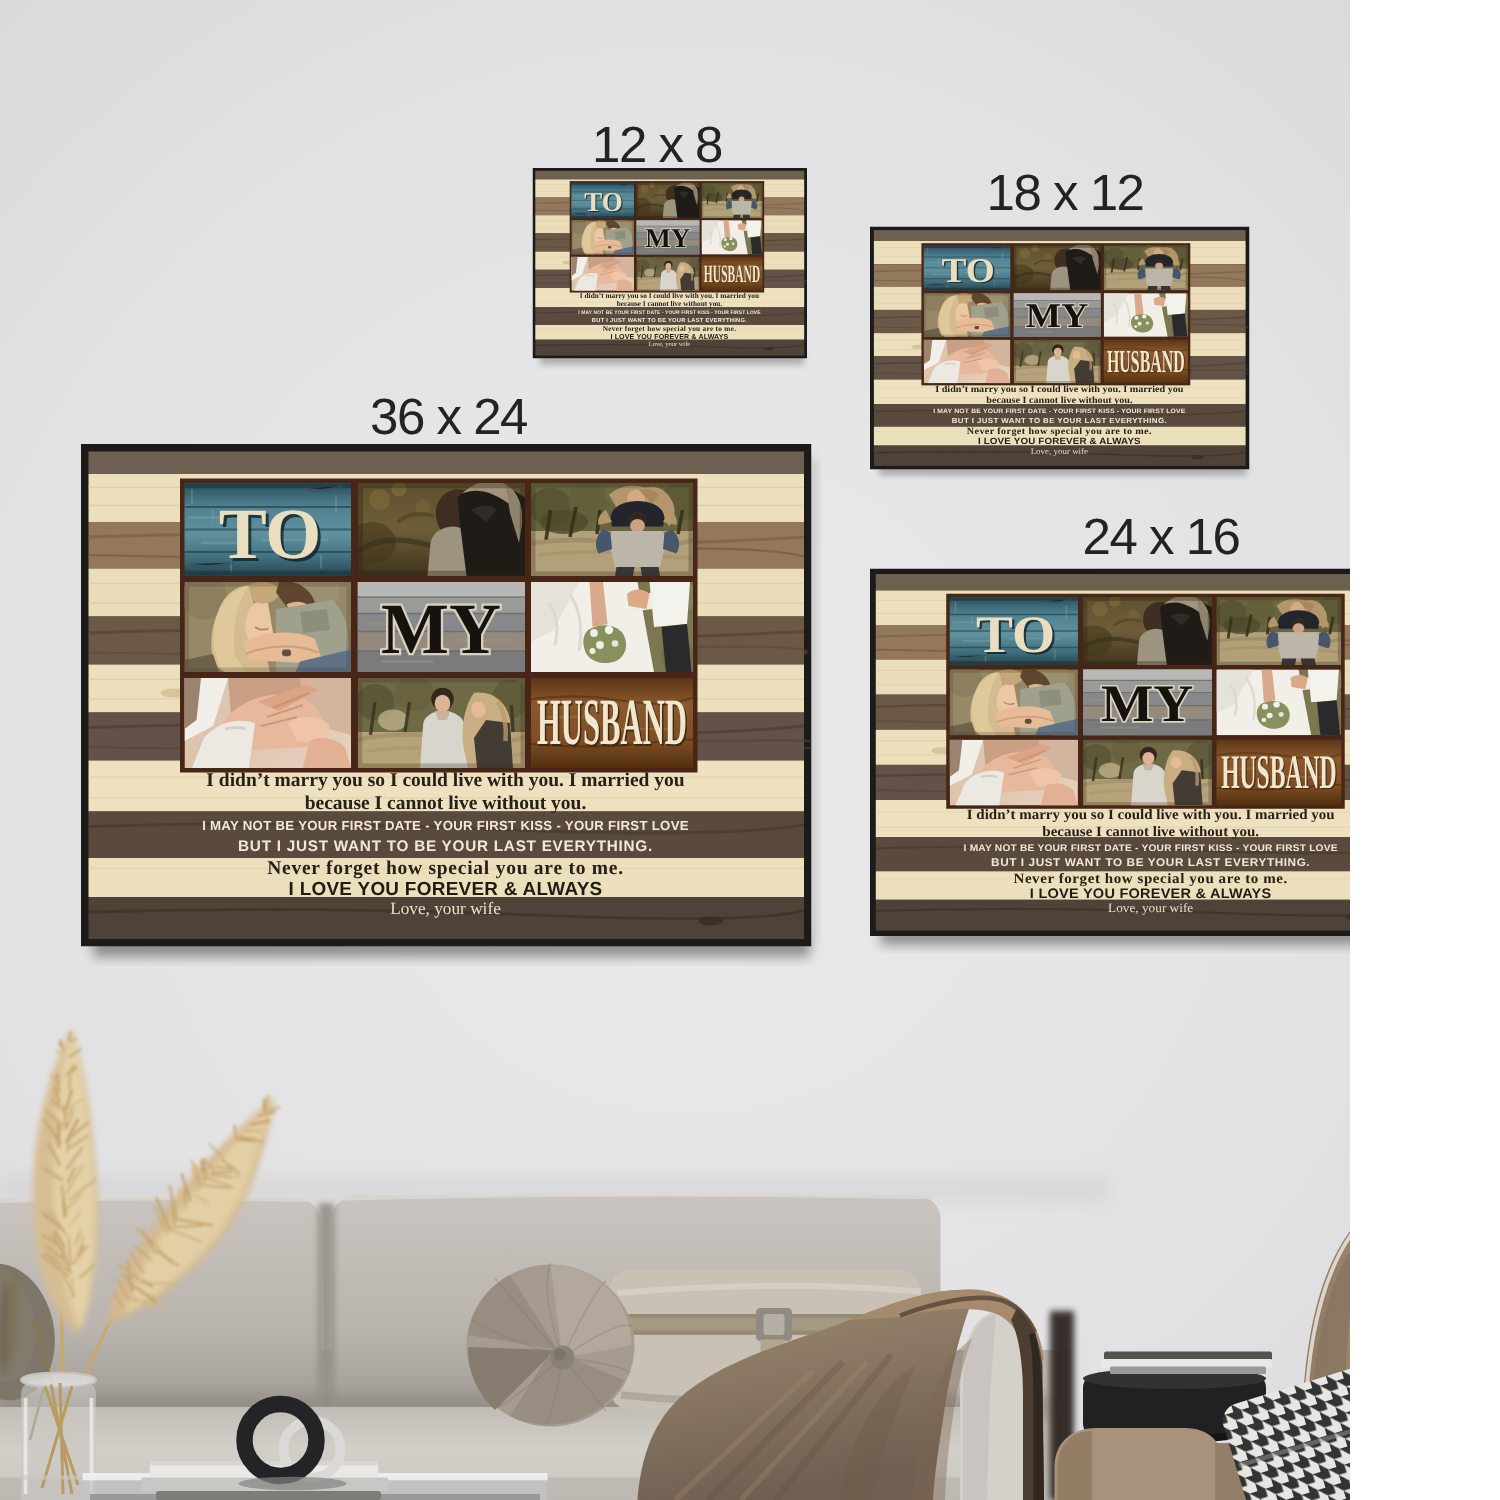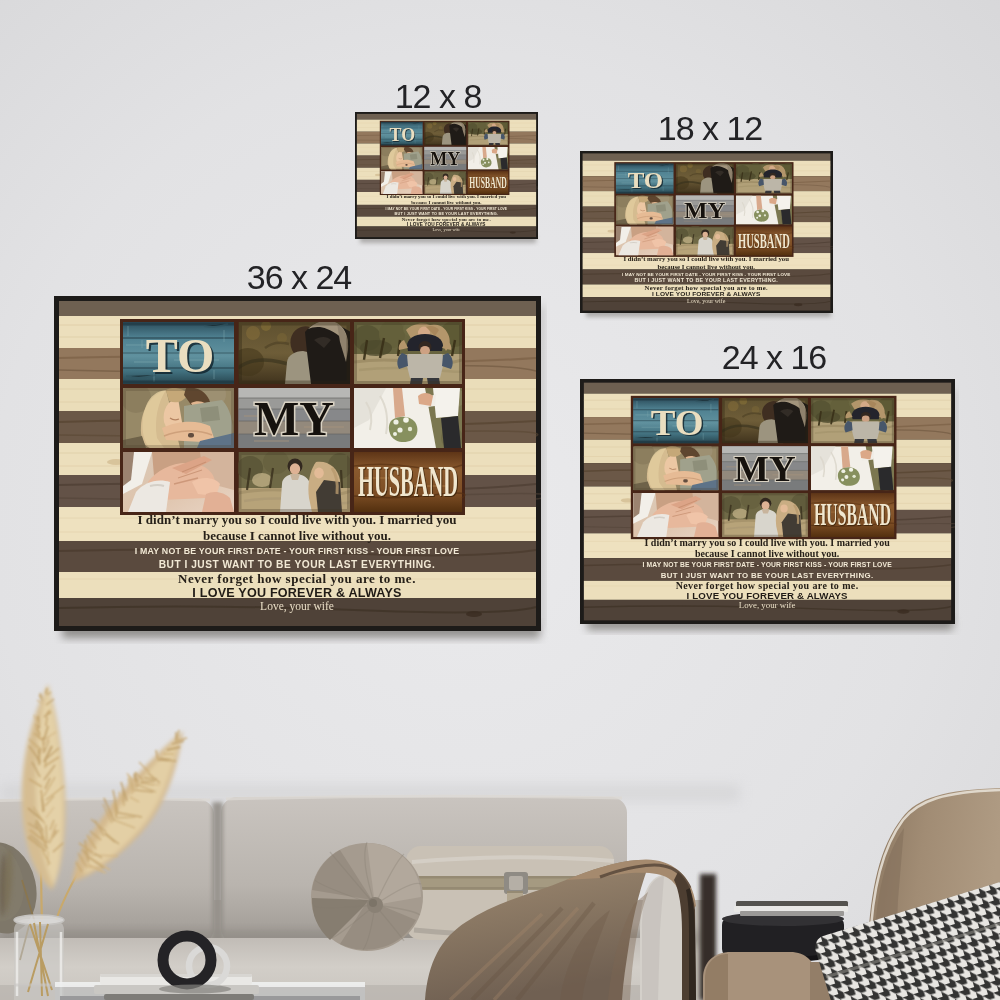--- a/index.html
+++ b/index.html
@@ -1,16 +1,16 @@
 <!DOCTYPE html>
 <html><head>
 <meta charset="utf-8">
 <style>
 html,body{margin:0;padding:0}
-#stage{position:relative;width:1000px;height:1000px;overflow:hidden;font-family:"Liberation Sans",sans-serif;background:#86efac}
+#stage{position:relative;width:900px;height:1000px;overflow:hidden;font-family:"Liberation Sans",sans-serif;background:#86efac}
 </style>
 </head>
 <body>
 <div id="stage">
 <svg width="1000" height="1000" viewBox="0 0 1000 1000" xmlns="http://www.w3.org/2000/svg">
 <defs>
 <radialGradient id="wallg" cx="0.46" cy="0.52" r="0.85">
   <stop offset="0" stop-color="#eaeaec"></stop>
   <stop offset="0.55" stop-color="#e2e2e4"></stop>
   <stop offset="1" stop-color="#d4d4d6"></stop>

